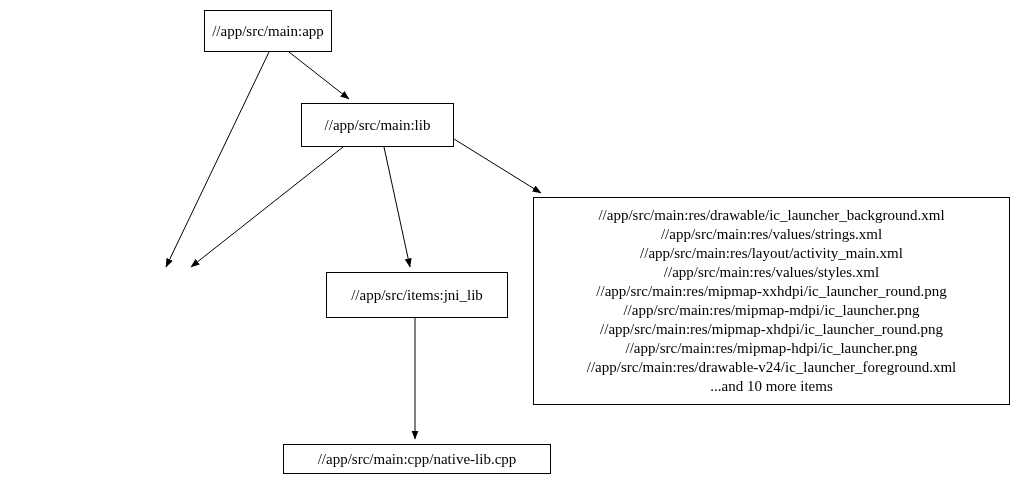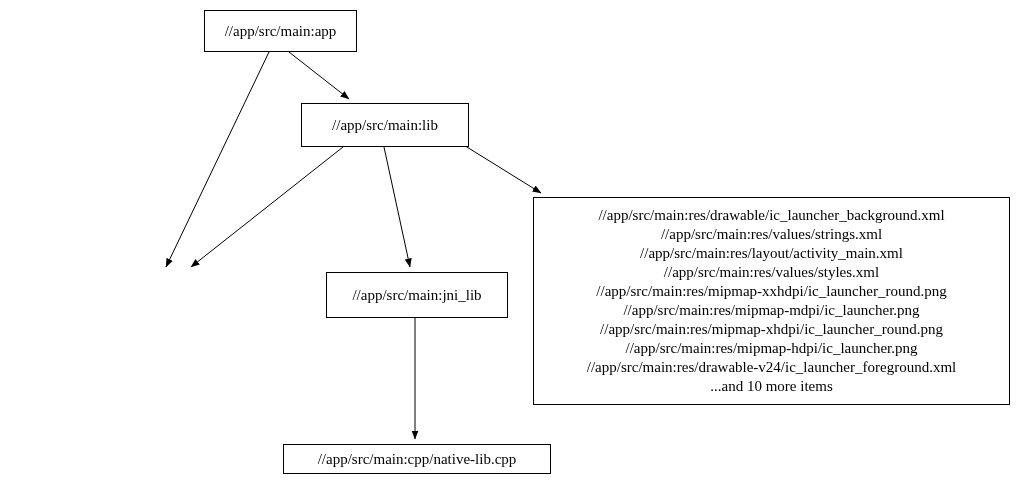--- a/index.html
+++ b/index.html
@@ -32,22 +32,22 @@
     justify-content: center;
     text-align: center;
     font-size: 15px;
     color: #000000;
   }
   .node .label {
     white-space: pre-line;
     line-height: 19px;
     padding: 2px 6px;
   }
-  .node-app      { left: 204px; top: 10px;  width: 153px; height: 42px; }
-  .node-lib      { left: 301px; top: 103px; width: 168px; height: 44px; }
+  .node-app      { left: 204px; top: 10px;  width: 128px; height: 42px; }
+  .node-lib      { left: 301px; top: 103px; width: 153px; height: 44px; }
   .node-manifest { left: 8px;   top: 272px; width: 292px; height: 46px; }
   .node-jni      { left: 326px; top: 272px; width: 182px; height: 46px; }
   .node-res      { left: 533px; top: 197px; width: 477px; height: 208px; }
   .node-cpp      { left: 283px; top: 444px; width: 268px; height: 30px; }
 </style>
 </head>
 <body>
 
 <div class="canvas">
 
@@ -74,21 +74,21 @@
   <div class="node node-app">
     <span class="label">//app/src/main:app</span>
   </div>
 
   <div class="node node-lib">
     <span class="label">//app/src/main:lib</span>
   </div>
 
 
   <div class="node node-jni">
-    <span class="label">//app/src/main:jni_lib</span>
+    <span class="label">//app/src/items:jni_lib</span>
   </div>
 
   <div class="node node-res">
     <span class="label">//app/src/main:res/drawable/ic_launcher_background.xml
 //app/src/main:res/values/strings.xml
 //app/src/main:res/layout/activity_main.xml
 //app/src/main:res/values/styles.xml
 //app/src/main:res/mipmap-xxhdpi/ic_launcher_round.png
 //app/src/main:res/mipmap-mdpi/ic_launcher.png
 //app/src/main:res/mipmap-xhdpi/ic_launcher_round.png

